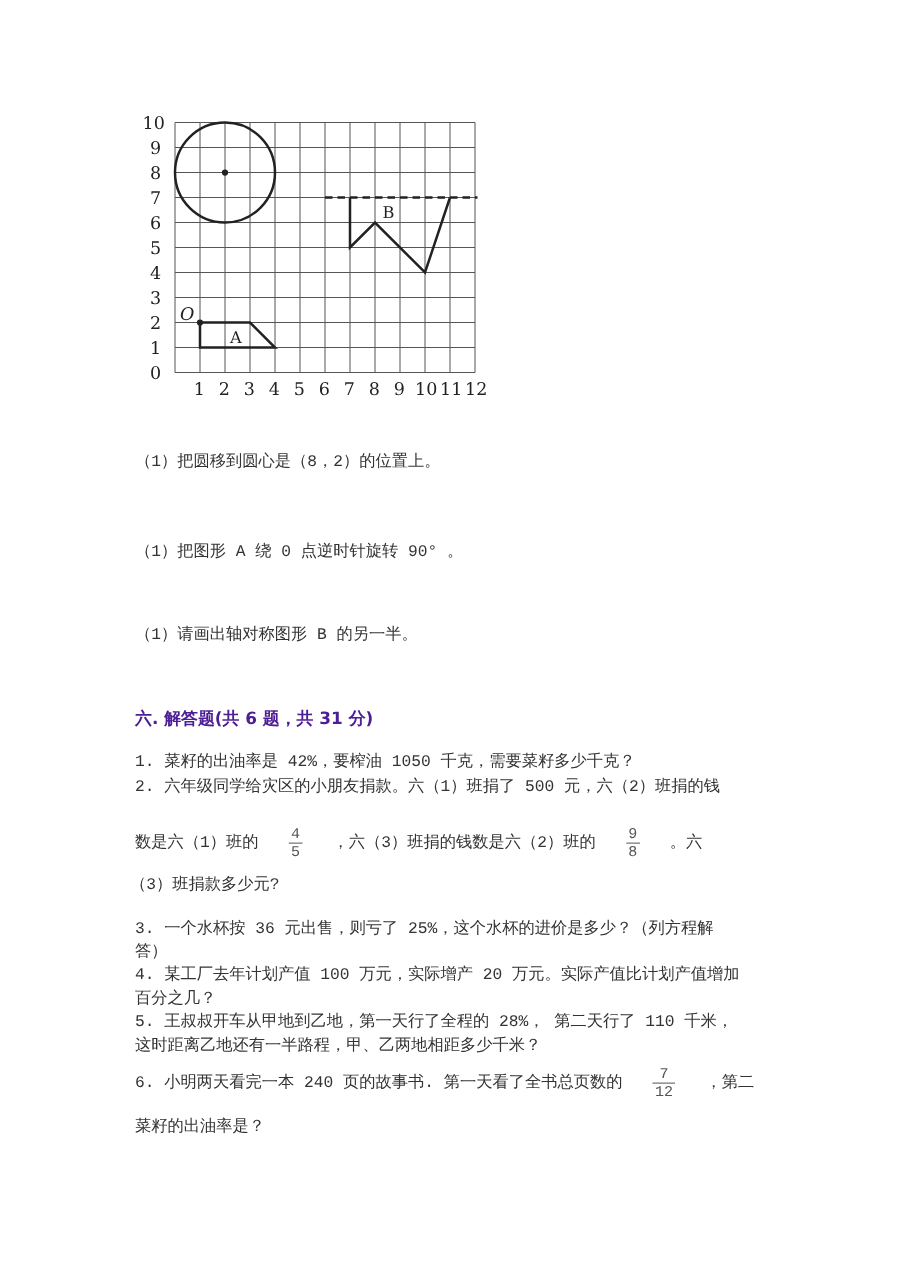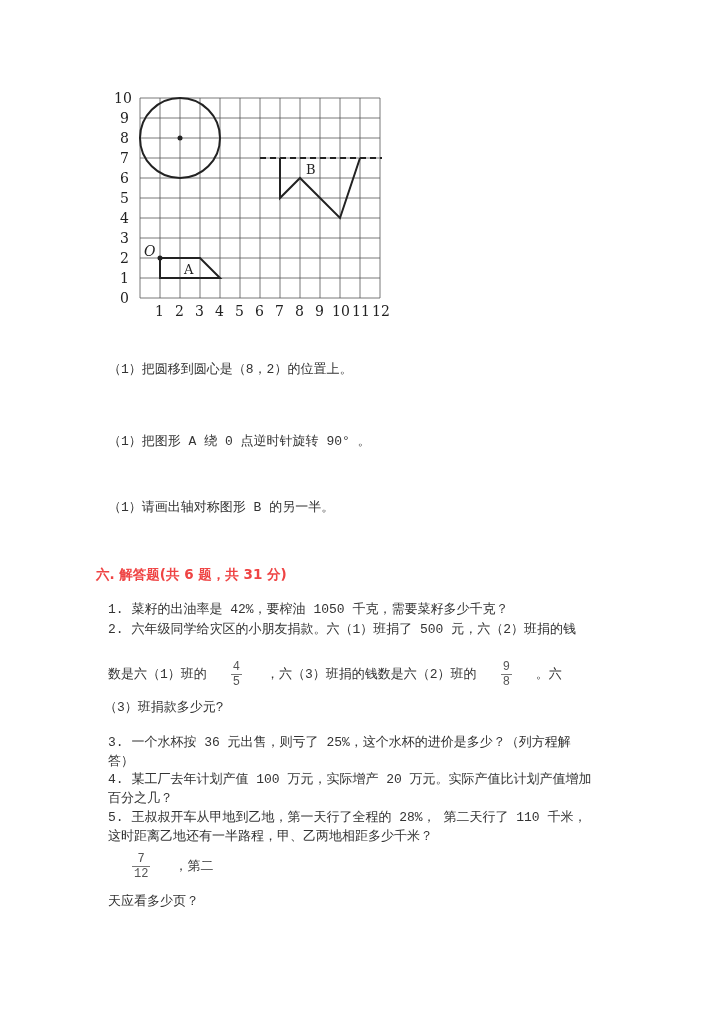--- a/index.html
+++ b/index.html
@@ -1,21 +1,21 @@
 <!DOCTYPE html>
 <html><head>
 <meta charset="utf-8">
 <style>
   html, body { margin: 0; padding: 0; background: #ffffff; }
   body { width: 720px; height: 1018px; position: relative; overflow: hidden;
          font-family: "DejaVu Serif", "Liberation Serif", serif; color: #2a2a2a; }
   .figure { position: absolute; left: 108px; top: 88px; width: 290px; height: 240px; }
   .line { position: absolute; left: 108px; font-size: 13px; white-space: nowrap; color: #333; font-family: Liberation Mono, monospace; }
-  .heading { position: absolute; left: 96px; top: 566px; font-size: 13.5px; font-weight: bold;
-             font-family: "DejaVu Sans", "Liberation Sans", sans-serif; color: #ef4444; }
+  .heading { position: absolute; left: 108px; top: 566px; font-size: 13.5px; font-weight: bold;
+             font-family: "DejaVu Sans", "Liberation Sans", sans-serif; color: #4c1d95; }
   .frac { display: inline-block; vertical-align: middle; text-align: center; font-size: 12px; line-height: 14px; color: #555; margin: 0 24px; }
   .frac .num { display: block; border-bottom: 1px solid #777; padding: 0 2px; }
   .frac .den { display: block; padding: 0 2px; }
 </style>
 </head>
 <body>
 
 <div class="figure">
   <svg width="290" height="240" viewBox="108 88 290 240" xmlns="http://www.w3.org/2000/svg">
     <g stroke="#555" stroke-width="0.8">
@@ -103,15 +103,15 @@
 </div>
 <div class="line" style="top:698px; left:104px">（3）班捐款多少元?</div>
 
 <div class="line" style="top:733px">3. 一个水杯按 36 元出售，则亏了 25%，这个水杯的进价是多少？（列方程解</div>
 <div class="line" style="top:752px">答）</div>
 <div class="line" style="top:770px">4. 某工厂去年计划产值 100 万元，实际增产 20 万元。实际产值比计划产值增加</div>
 <div class="line" style="top:789px">百分之几？</div>
 <div class="line" style="top:808px">5. 王叔叔开车从甲地到乙地，第一天行了全程的 28%， 第二天行了 110 千米，</div>
 <div class="line" style="top:827px">这时距离乙地还有一半路程，甲、乙两地相距多少千米？</div>
 <div class="line" style="top:852px">
-  <span class="frac"><span class="num">7</span><span class="den">12</span></span><span>，第二</span>
+  <span>6. 小明两天看完一本 240 页的故事书. 第一天看了全书总页数的</span><span class="frac"><span class="num">7</span><span class="den">12</span></span><span>，第二</span>
 </div>
-<div class="line" style="top:892px">天应看多少页？</div>
+<div class="line" style="top:892px">菜籽的出油率是？</div>
 
 </body></html>

